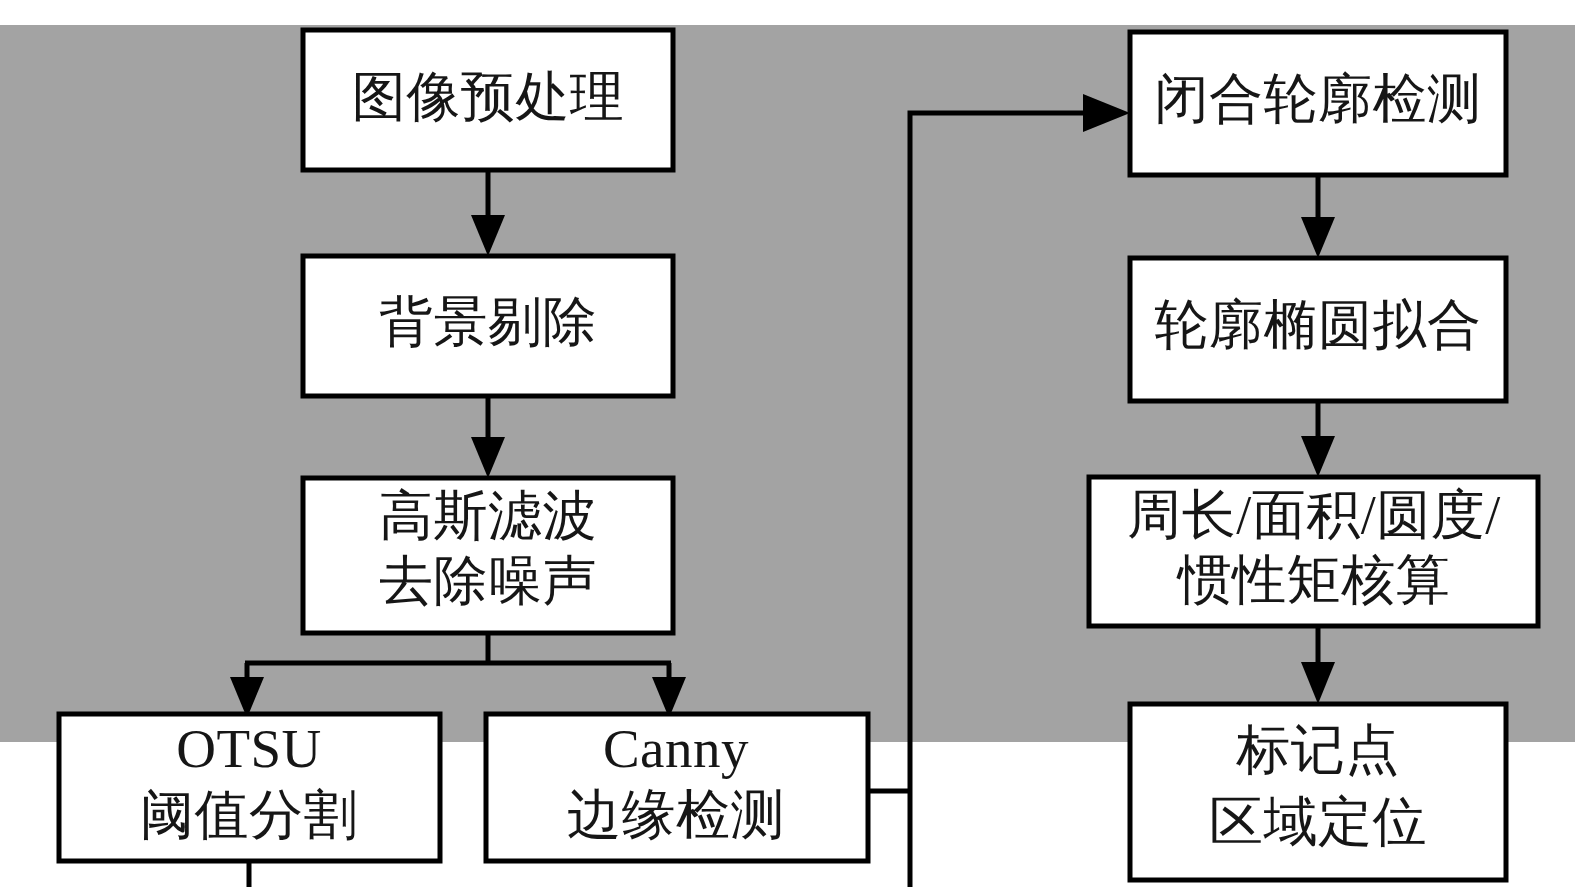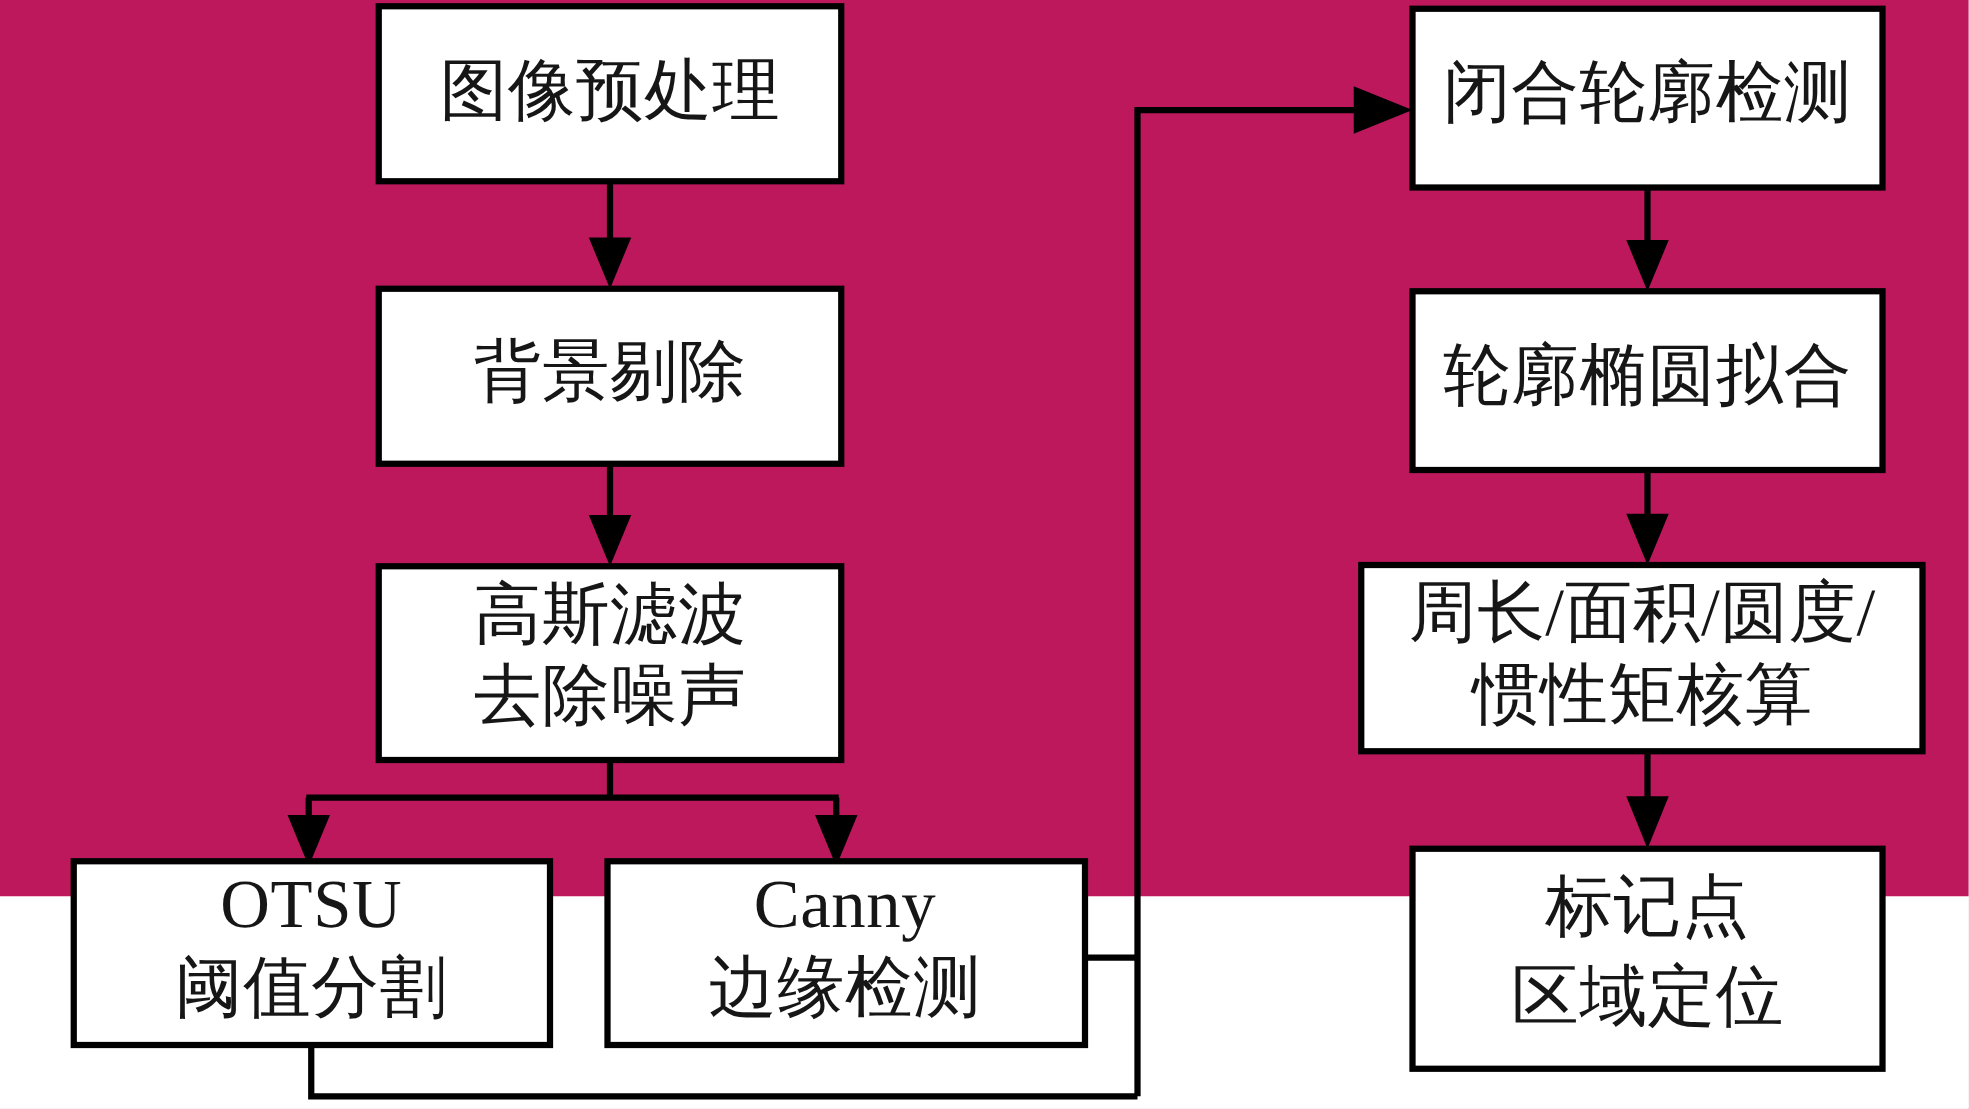--- a/index.html
+++ b/index.html
@@ -10,21 +10,22 @@
   body {
     width: 1575px;
     height: 887px;
     overflow: hidden;
     font-family: "Liberation Serif", "DejaVu Serif", serif;
   }
   #flowchart-root {
     position: relative;
     width: 1575px;
     height: 717px;
-    background: #be185d;
+    background: #a3a3a3;
+    margin-top: 25px;
   }
   svg.diagram {
     display: block;
     width: 1575px;
     height: 887px;
   }
   .node-rect {
     fill: #ffffff;
     stroke: #000000;
     stroke-width: 5;

